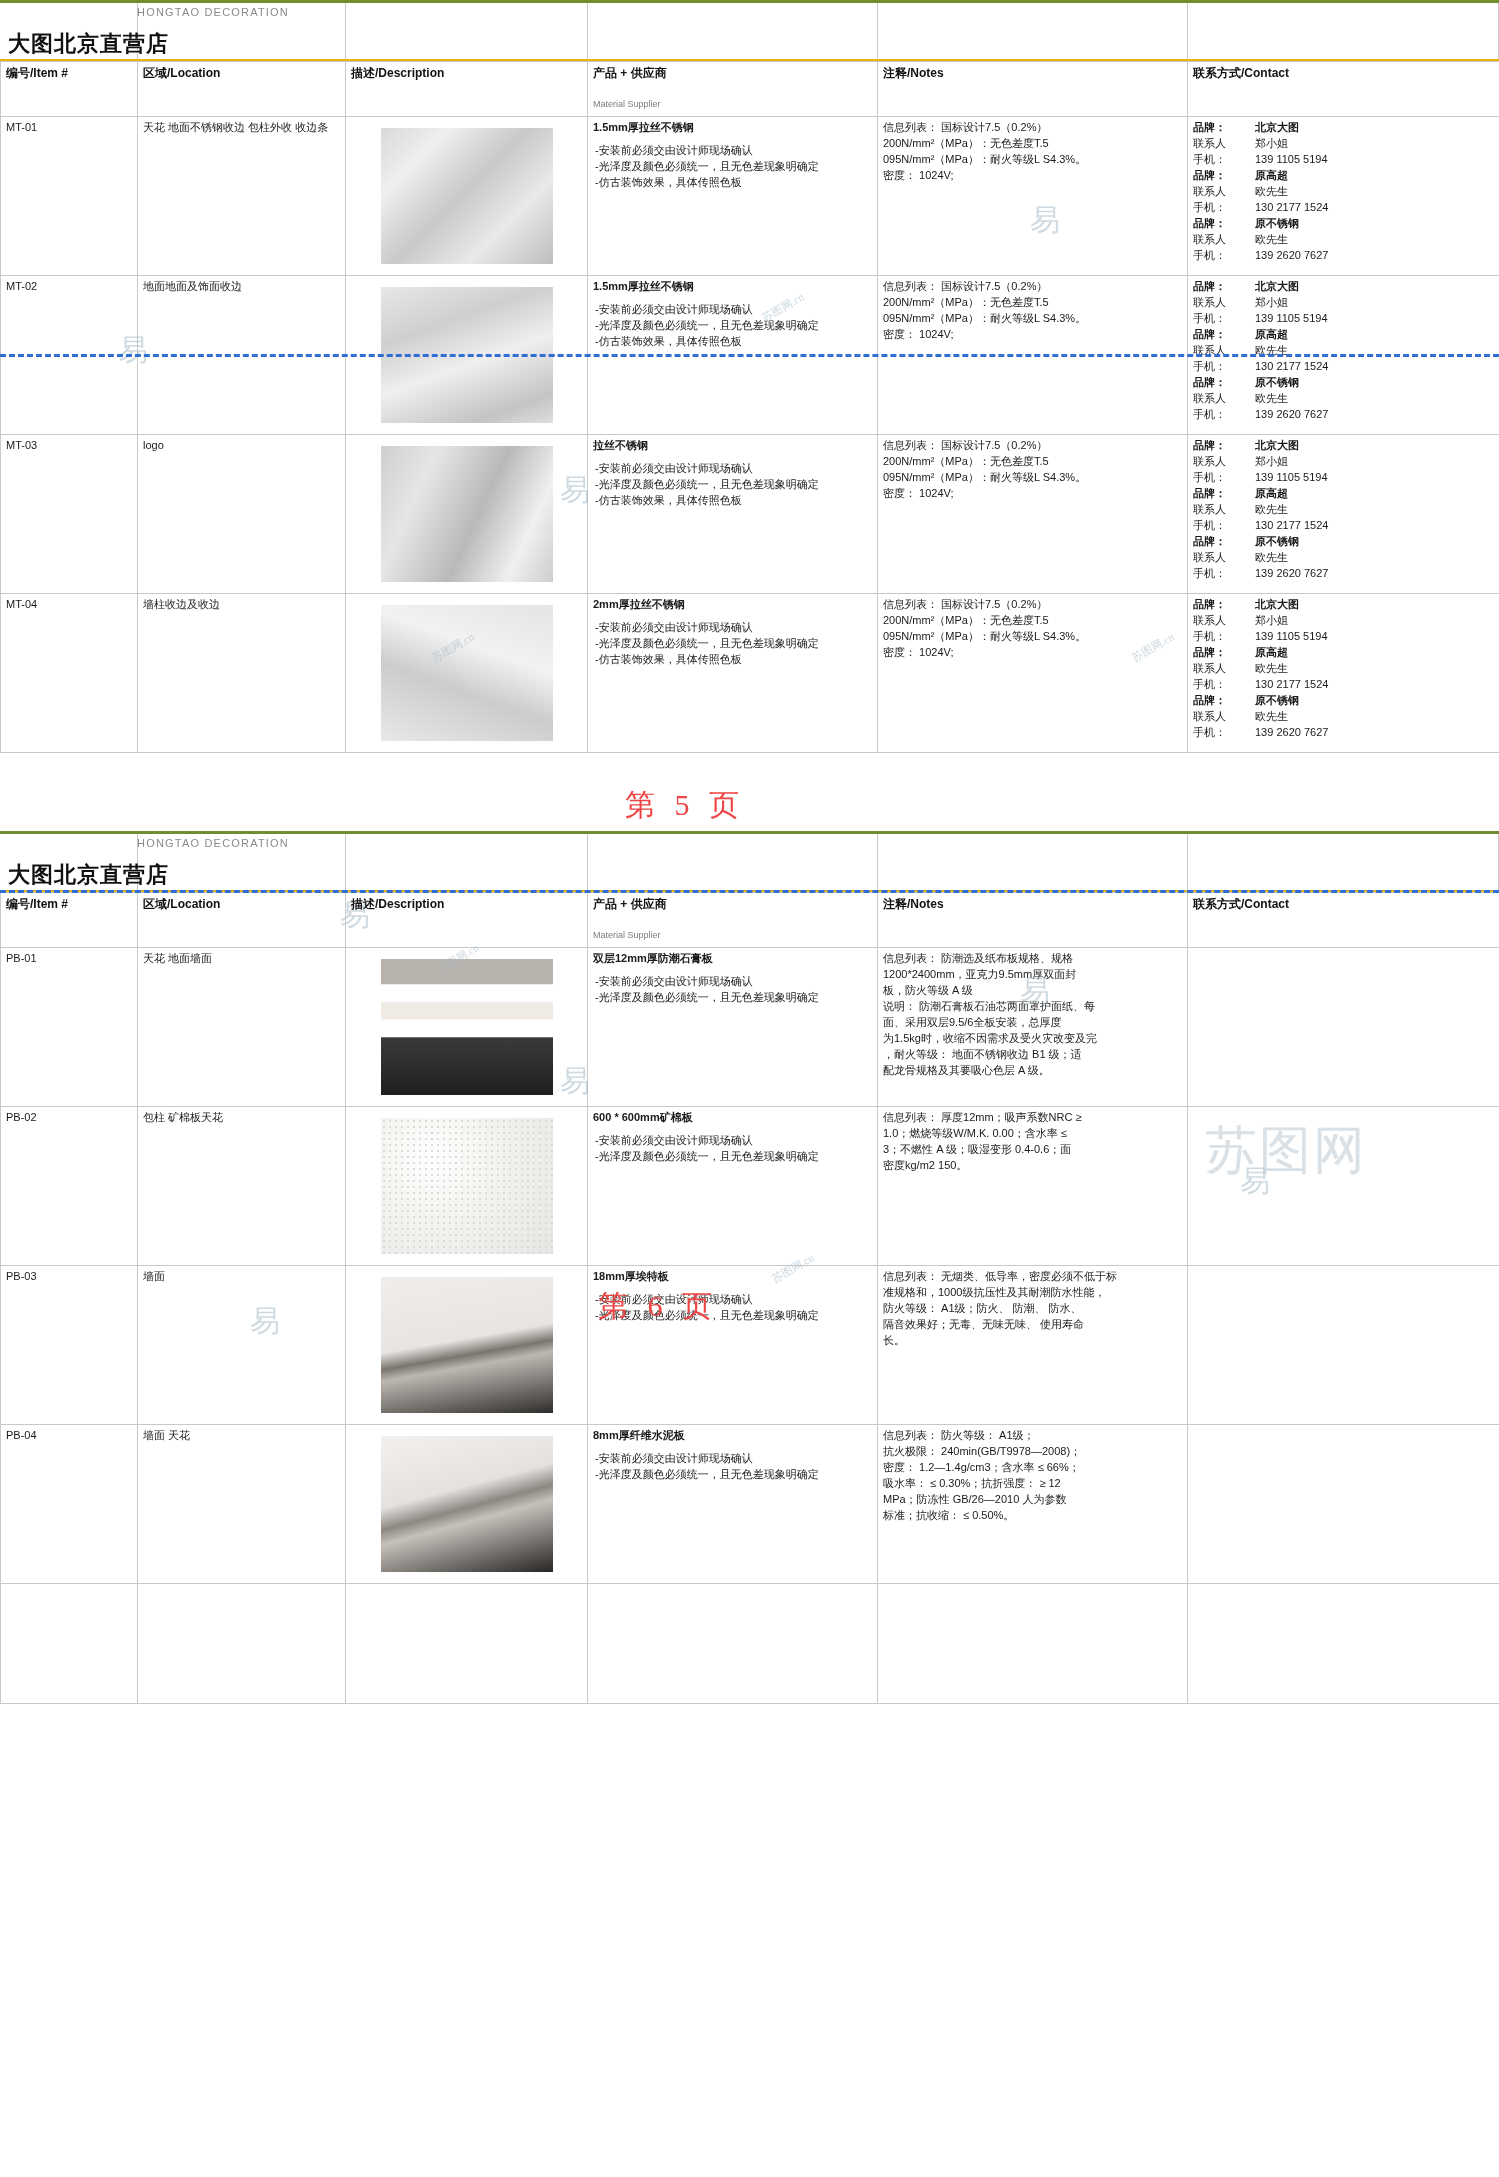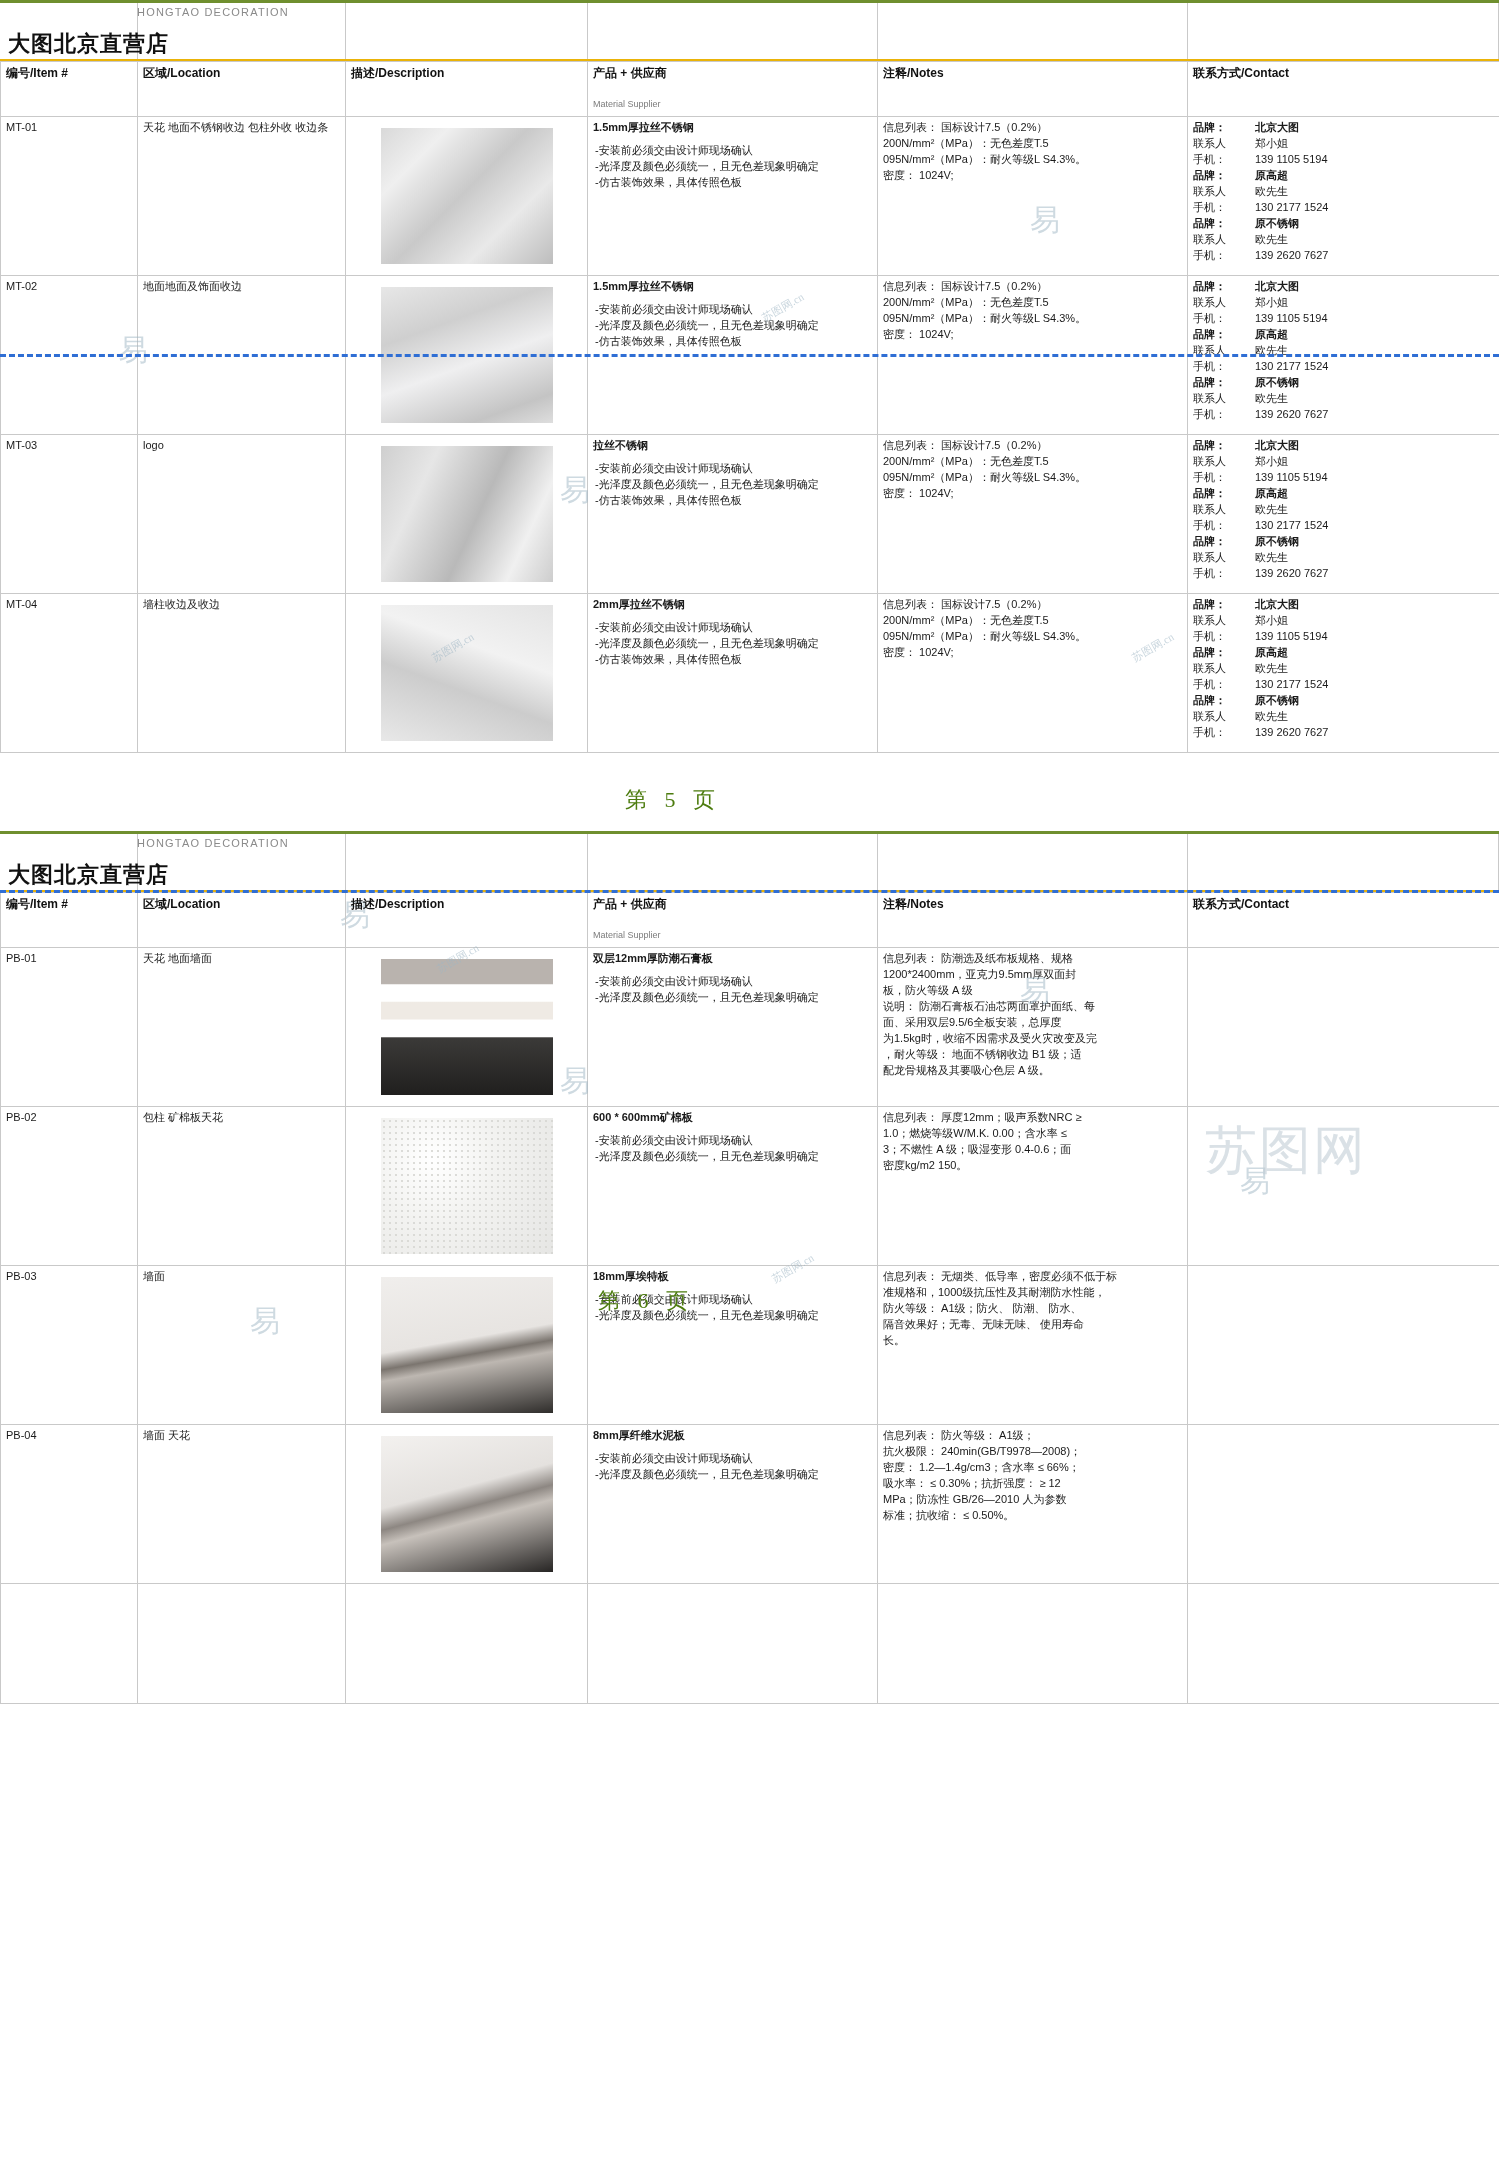--- a/index.html
+++ b/index.html
@@ -164,22 +164,22 @@
   .wm-sm{font-size:11px;color:#9fb6c4;transform:rotate(-30deg);opacity:.55;}
   .wm-big{
     font-size:52px;
     color:#c2ced6;
     opacity:.6;
     letter-spacing:2px;
   }
   .pagelabel{
     position:absolute;
     font-family:"Liberation Serif", serif;
-    font-size:22px;
-    color:#4d7c0f;
+    font-size:30px;
+    color:#ef4444;
     letter-spacing:6px;
     pointer-events:none;
   }
   
   .dashline{
     position:absolute;
     left:0;right:0;
     height:0;
     border-top:3px dashed #2f6ed4;
     pointer-events:none;

